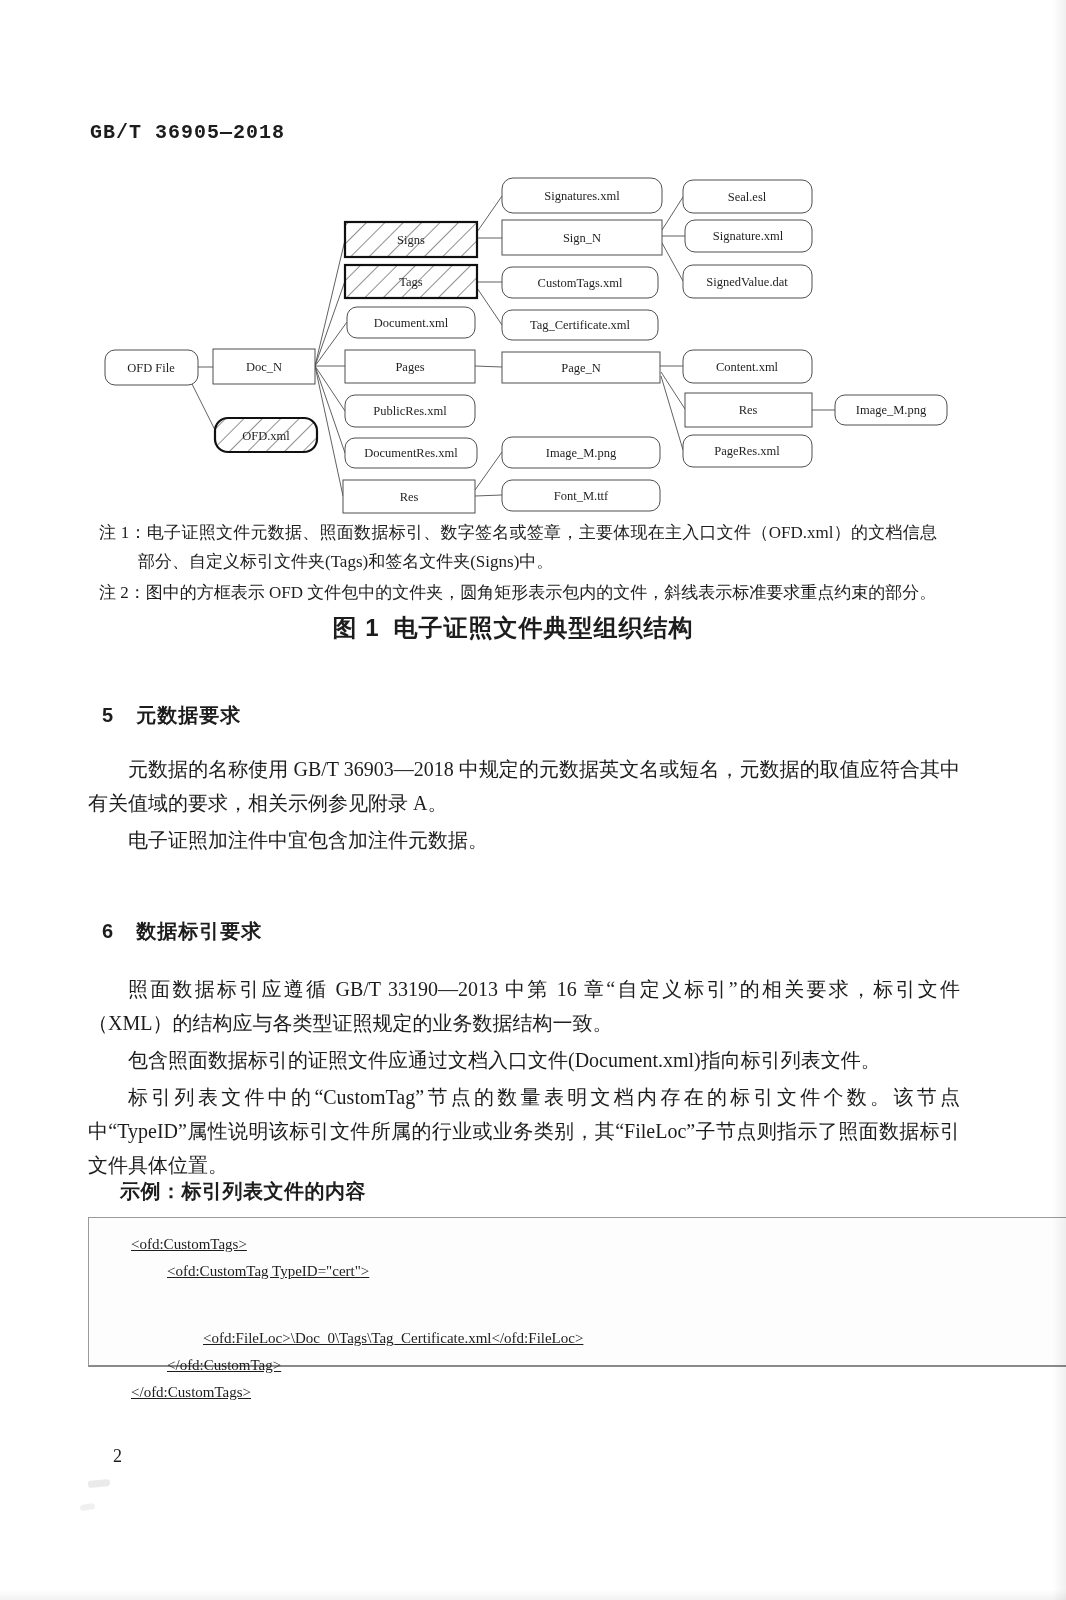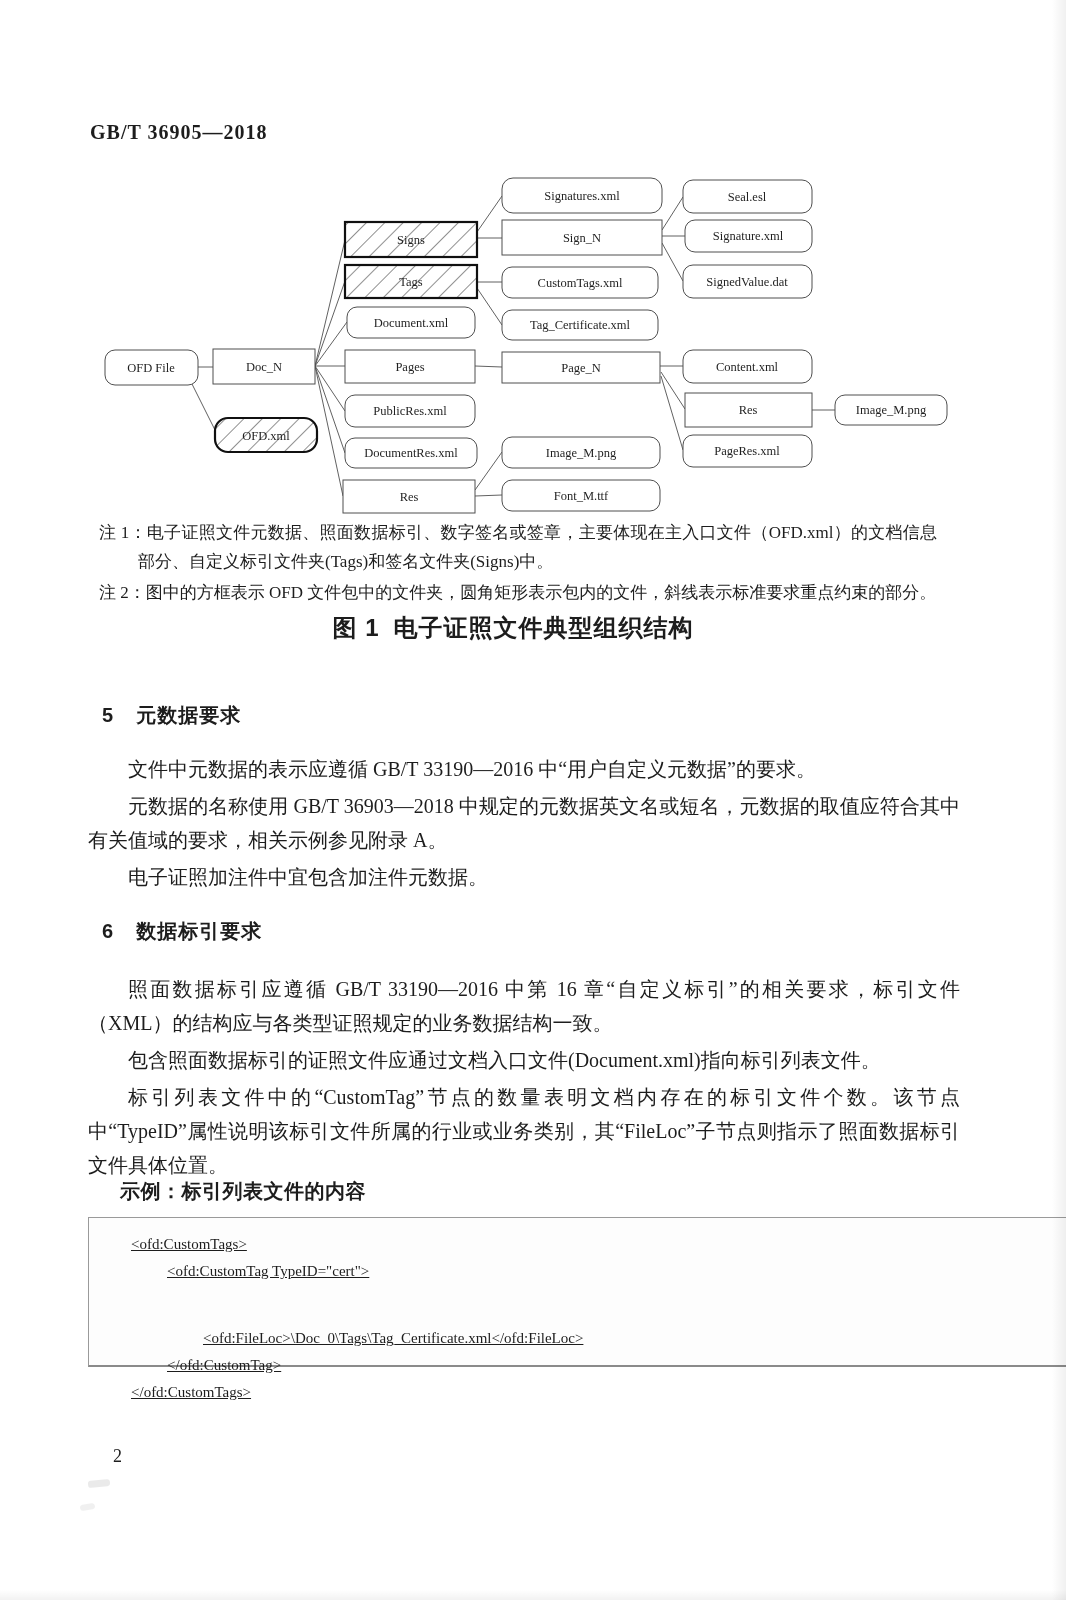--- a/index.html
+++ b/index.html
@@ -6,21 +6,21 @@
   #page{
     position:relative;width:1066px;height:1600px;margin:0 auto;
     background:#ffffff;overflow:hidden;
     font-family:"Liberation Serif","DejaVu Serif",serif;
     color:#1d1d1d;
   }
   
   .doc-header{
     position:absolute;left:90px;top:121px;
     font-size:20px;font-weight:bold;letter-spacing:1px;
-    font-family:Liberation Serif, serif;
+    font-family:Liberation Mono, monospace;
   }
   
   svg.diagram{position:absolute;left:0;top:0;}
   svg.diagram text{
     font-family:"Liberation Serif","DejaVu Serif",serif;
     font-size:12.5px;fill:#1f1f1f;text-anchor:middle;
   }
   .node-box{fill:#ffffff;stroke:#4f4f4f;stroke-width:1;}
   .node-box.hatched{fill:url(#hatch);stroke:#101010;stroke-width:2.2;}
   .edge{stroke:#4f4f4f;stroke-width:0.9;fill:none;}
@@ -224,30 +224,29 @@
   </div>
 
   <div class="fig-caption">
     <span>图 1</span><span class="gap"></span><span>电子证照文件典型组织结构</span>
   </div>
 
   <div class="sec-heading" style="top:702px;">
     <span class="num">5</span><span>元数据要求</span>
   </div>
   <div class="body-block" style="top:752px;">
-    <p>文件中元数据的表示应遵循 GB/T 33190—2016 中“用户自定义元数据”的要求。</p>
     <p>元数据的名称使用 GB/T 36903—2018 中规定的元数据英文名或短名，元数据的取值应符合其中有关值域的要求，相关示例参见附录 A。</p>
     <p>电子证照加注件中宜包含加注件元数据。</p>
   </div>
 
   <div class="sec-heading" style="top:918px;">
     <span class="num">6</span><span>数据标引要求</span>
   </div>
   <div class="body-block" style="top:972px;">
-    <p>照面数据标引应遵循 GB/T 33190—2016 中第 16 章“自定义标引”的相关要求，标引文件（XML）的结构应与各类型证照规定的业务数据结构一致。</p>
+    <p>照面数据标引应遵循 GB/T 33190—2013 中第 16 章“自定义标引”的相关要求，标引文件（XML）的结构应与各类型证照规定的业务数据结构一致。</p>
     <p>包含照面数据标引的证照文件应通过文档入口文件(Document.xml)指向标引列表文件。</p>
     <p>标引列表文件中的“CustomTag”节点的数量表明文档内存在的标引文件个数。该节点中“TypeID”属性说明该标引文件所属的行业或业务类别，其“FileLoc”子节点则指示了照面数据标引文件具体位置。</p>
   </div>
 
   <div class="example-label">示例：标引列表文件的内容</div>
 
   <div class="code-box">
     <div class="code-line ind0">&lt;ofd:CustomTags&gt;</div>
     <div class="code-line ind1">&lt;ofd:CustomTag TypeID="cert"&gt;</div>
     <div class="code-line ind2">&lt;ofd:FileLoc&gt;\Doc_0\Tags\Tag_Certificate.xml&lt;/ofd:FileLoc&gt;</div>

